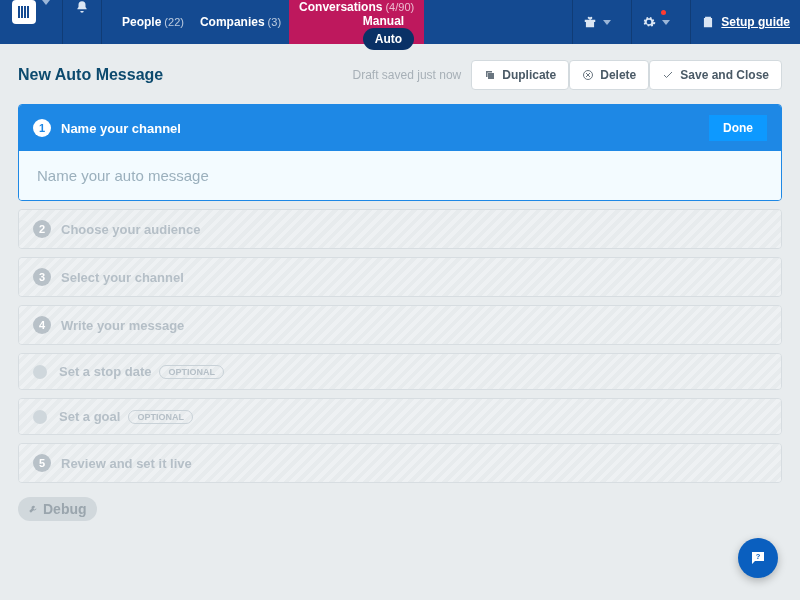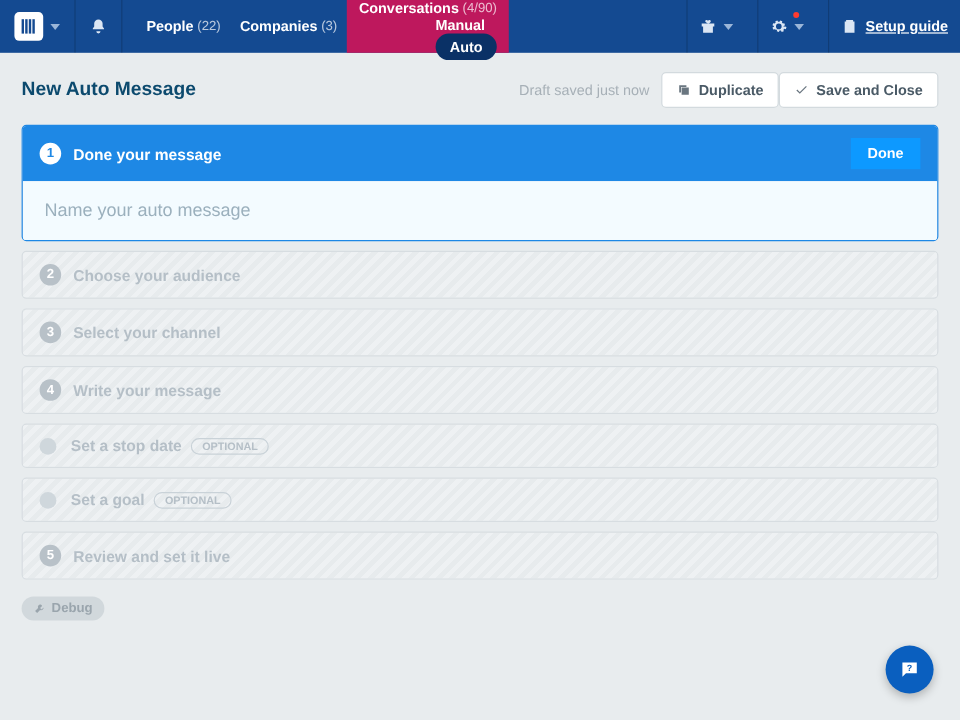--- a/index.html
+++ b/index.html
@@ -1,20 +1,20 @@
 <!DOCTYPE html>
 <html><head>
 <meta charset="utf-8">
 <style>
   * { box-sizing: border-box; margin: 0; padding: 0; font-family: -apple-system, BlinkMacSystemFont, "Segoe UI", Helvetica, Arial, sans-serif; }
   body { width: 800px; height: 600px; background: #e8ecee; overflow: hidden; position: relative; }
 
   
   .topnav { height: 44px; background: #144a91; display: flex; align-items: stretch; color: #fff; font-size: 12px; }
-  .nav-seg { display: flex; align-items: center; padding: 0 12px; border-right: 1px solid rgba(0,0,0,0.18); }
+  .nav-seg { display: flex; align-items: flex-start; padding: 0 12px; border-right: 1px solid rgba(0,0,0,0.18); }
   .nav-seg.noborder { border-right: none; }
   .logo-box { width: 24px; height: 24px; background: #fff; border-radius: 4px; display: flex; align-items: center; justify-content: center; }
   .logo-box svg { width: 16px; height: 16px; }
   .caret { width: 0; height: 0; border-left: 4px solid transparent; border-right: 4px solid transparent; border-top: 5px solid #9bb6d8; margin-left: 6px; }
   .bell { width: 14px; height: 14px; }
   .nav-link { font-weight: 600; color: #fff; padding: 0 8px; display:flex; align-items:center; height:100%; }
   .nav-link .count { font-weight: 400; opacity: .7; margin-left: 3px; font-size: 11px; }
   .nav-active-group { background: #be185d; display: flex; align-items: flex-end; padding: 0 10px; flex-direction: column; }
   .chat-icon { width: 14px; height: 12px; margin-right: 6px; }
   .nav-pill { background: #0a3166; border-radius: 12px; padding: 4px 12px; font-weight: 600; font-size: 12px; margin-left: 8px; }
@@ -47,21 +47,21 @@
   .step.active .step-bar { background:#1e88e5; color:#fff; }
   .step.active .step-num { background:#fff; color:#1e88e5; }
   .step-bar .spacer { flex:1; }
   .done-btn { background:#0d99ff; color:#fff; border:none; border-radius:0; padding:6px 14px; font-size:12px; font-weight:700; cursor:pointer; }
   .step-body { background:#f3fbff; padding: 0; }
   .name-input { width:100%; border:none; background:transparent; padding:16px 18px; font-size:15px; color:#4a5a66; outline:none; }
   .name-input::placeholder { color:#9bb0bd; }
   .opt-badge { border:1px solid #c9d2d8; border-radius:10px; padding:1px 8px; font-size:9px; font-weight:700; color:#b5bfc7; margin-left:8px; }
   .step-dot { width:14px; height:14px; border-radius:50%; background:#cfd7dc; margin-right:12px; flex-shrink:0; }
 
-  .debug-pill { display:inline-flex; align-items:center; gap:5px; background:#d1d8dc; color:#9aa5ad; font-size:11px; font-weight:600; border-radius:12px; padding:4px 10px; margin-top:6px; }
+  .debug-pill { display:inline-flex; align-items:center; gap:5px; background:#d1d8dc; color:#9aa5ad; font-size:14px; font-weight:600; border-radius:12px; padding:4px 10px; margin-top:6px; }
   .debug-pill svg { width:10px; height:10px; fill:#9aa5ad; }
 
   .help-fab { position:absolute; right:22px; bottom:22px; width:40px; height:40px; border-radius:50%; background:#0a5fbf; display:flex; align-items:center; justify-content:center; box-shadow:0 3px 8px rgba(0,0,0,.25); }
   .help-fab svg { width:18px; height:18px; fill:#fff; }
 </style>
 </head>
 <body>
 
 <div class="topnav">
   <div class="nav-seg">
@@ -131,31 +131,38 @@
     <div class="head-spacer"></div>
     <div class="draft-status">Draft saved just now</div>
     <button class="btn">
       <svg viewBox="0 0 24 24">
           <path d="M8 8h12v12H8zM4 4h12v3H7v9H4z"></path>
         </svg>
       <span>Duplicate</span>
     </button>
     <button class="btn">
       <svg viewBox="0 0 24 24">
+          <circle cx="12" cy="12" r="9" fill="none" stroke="#6a7680" stroke-width="2"></circle>
+          <path d="M8 8l8 8M16 8l-8 8" stroke="#6a7680" stroke-width="2"></path>
+        </svg>
+      <span>Delete</span>
+    </button>
+    <button class="btn">
+      <svg viewBox="0 0 24 24">
           <path d="M4 12l5 5L20 6" fill="none" stroke="#6a7680" stroke-width="2"></path>
         </svg>
       <span>Save and Close</span>
     </button>
   </div>
 
   
   <div class="step active">
     <div class="step-bar">
       <span class="step-num">1</span>
-      <span>Done your message</span>
+      <span>Name your channel</span>
       <span class="spacer"></span>
       <button class="done-btn">Done</button>
     </div>
     <div class="step-body">
       <input class="name-input" placeholder="Name your auto message" style="">
     </div>
   </div>
 
   
   <div class="step">

